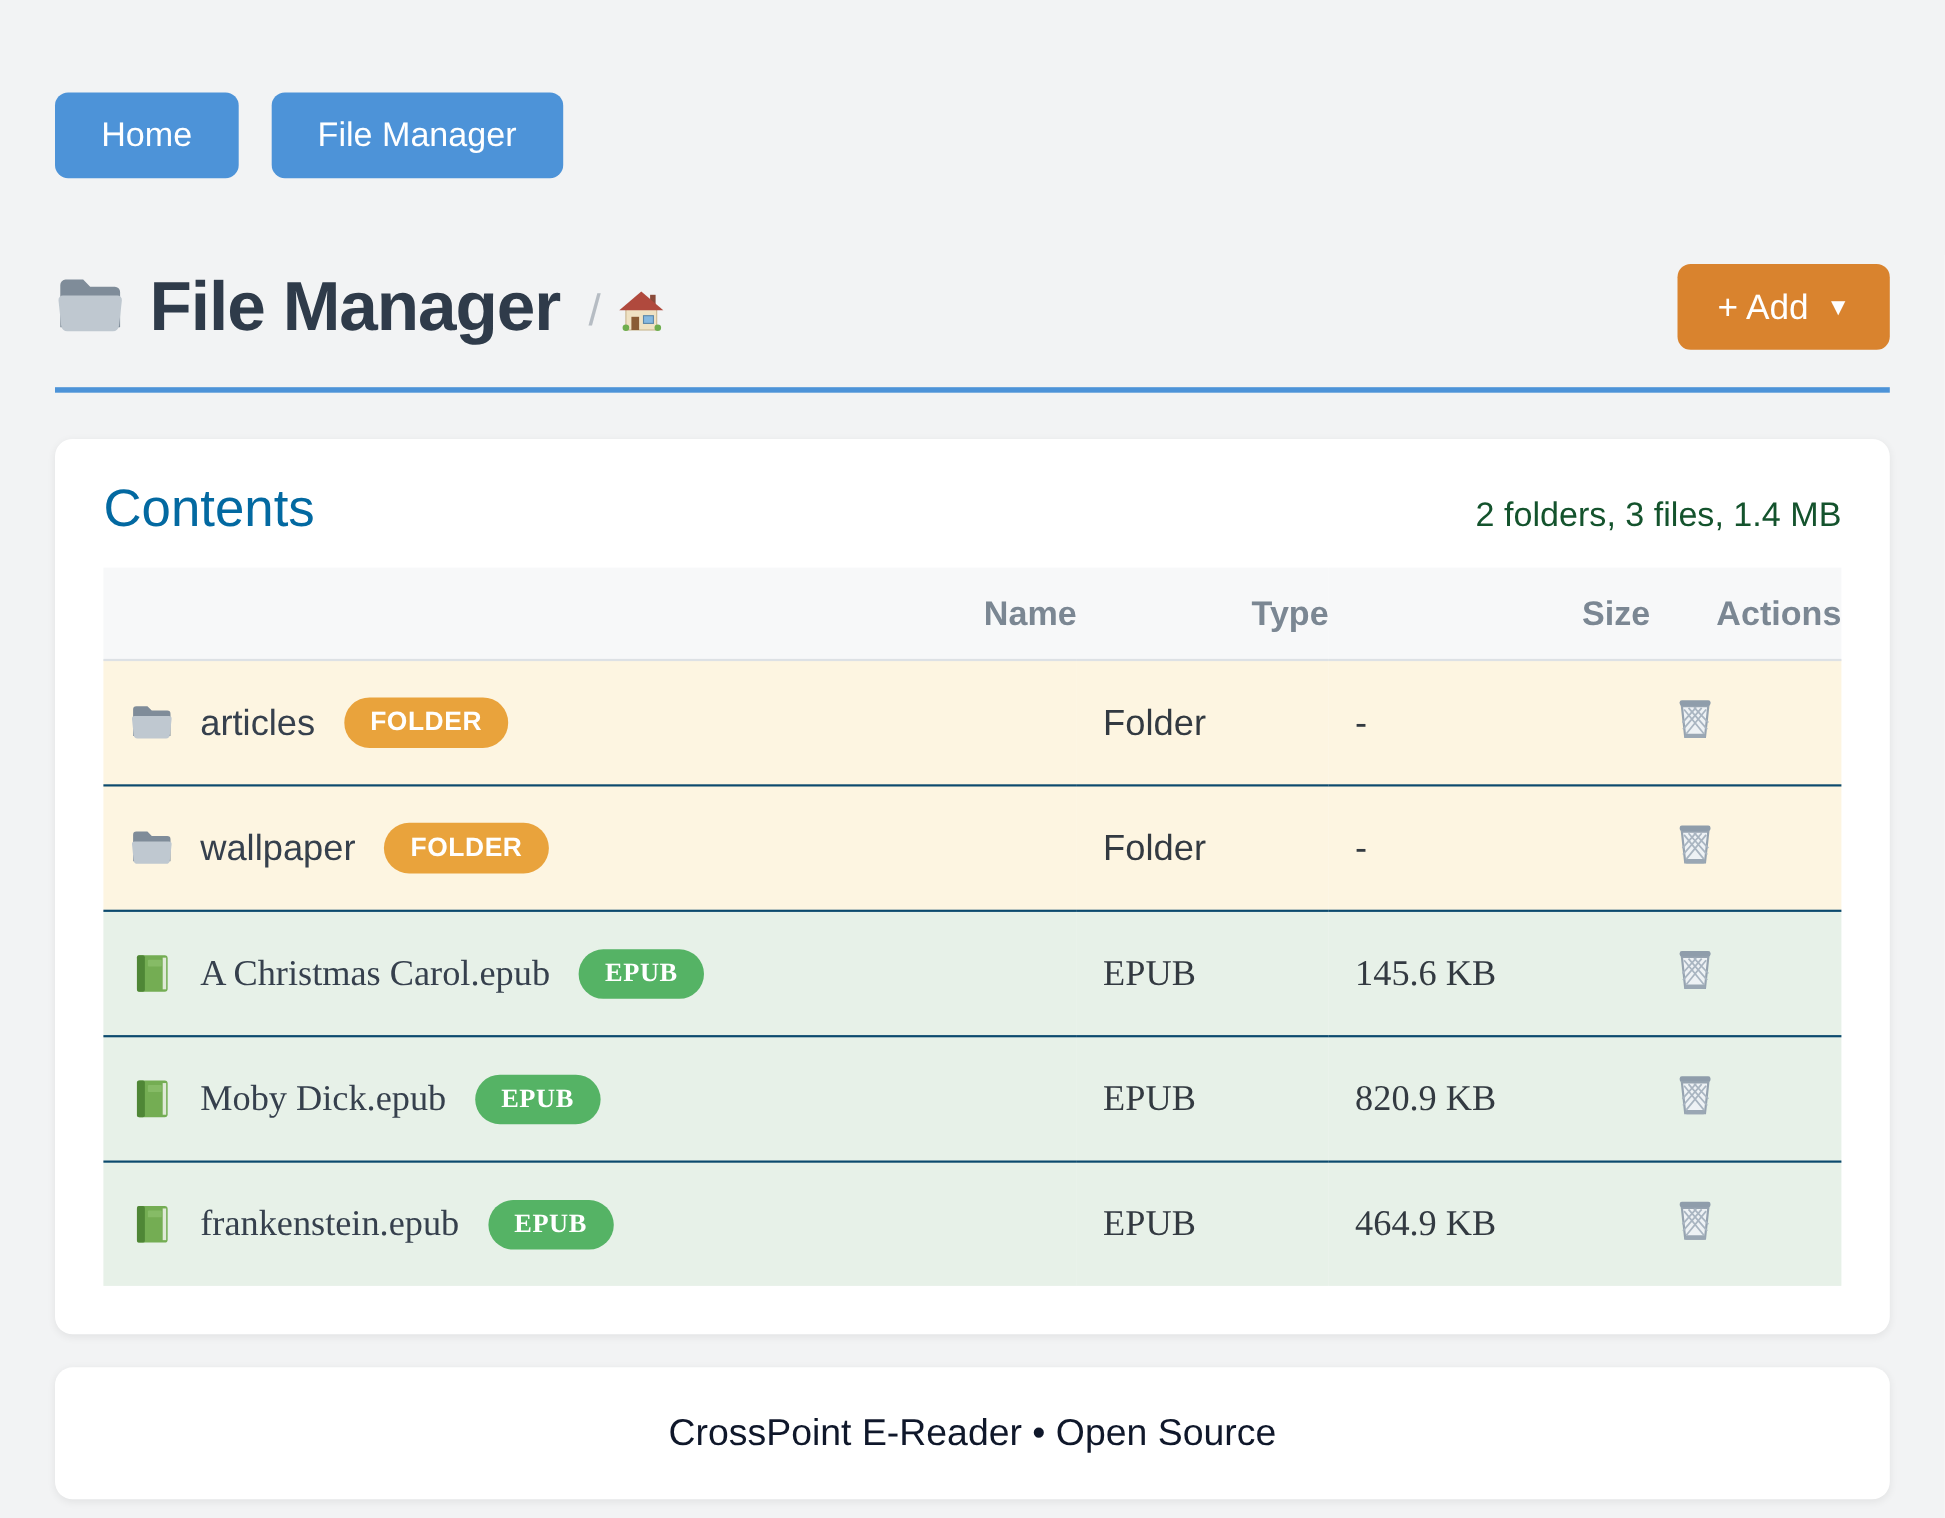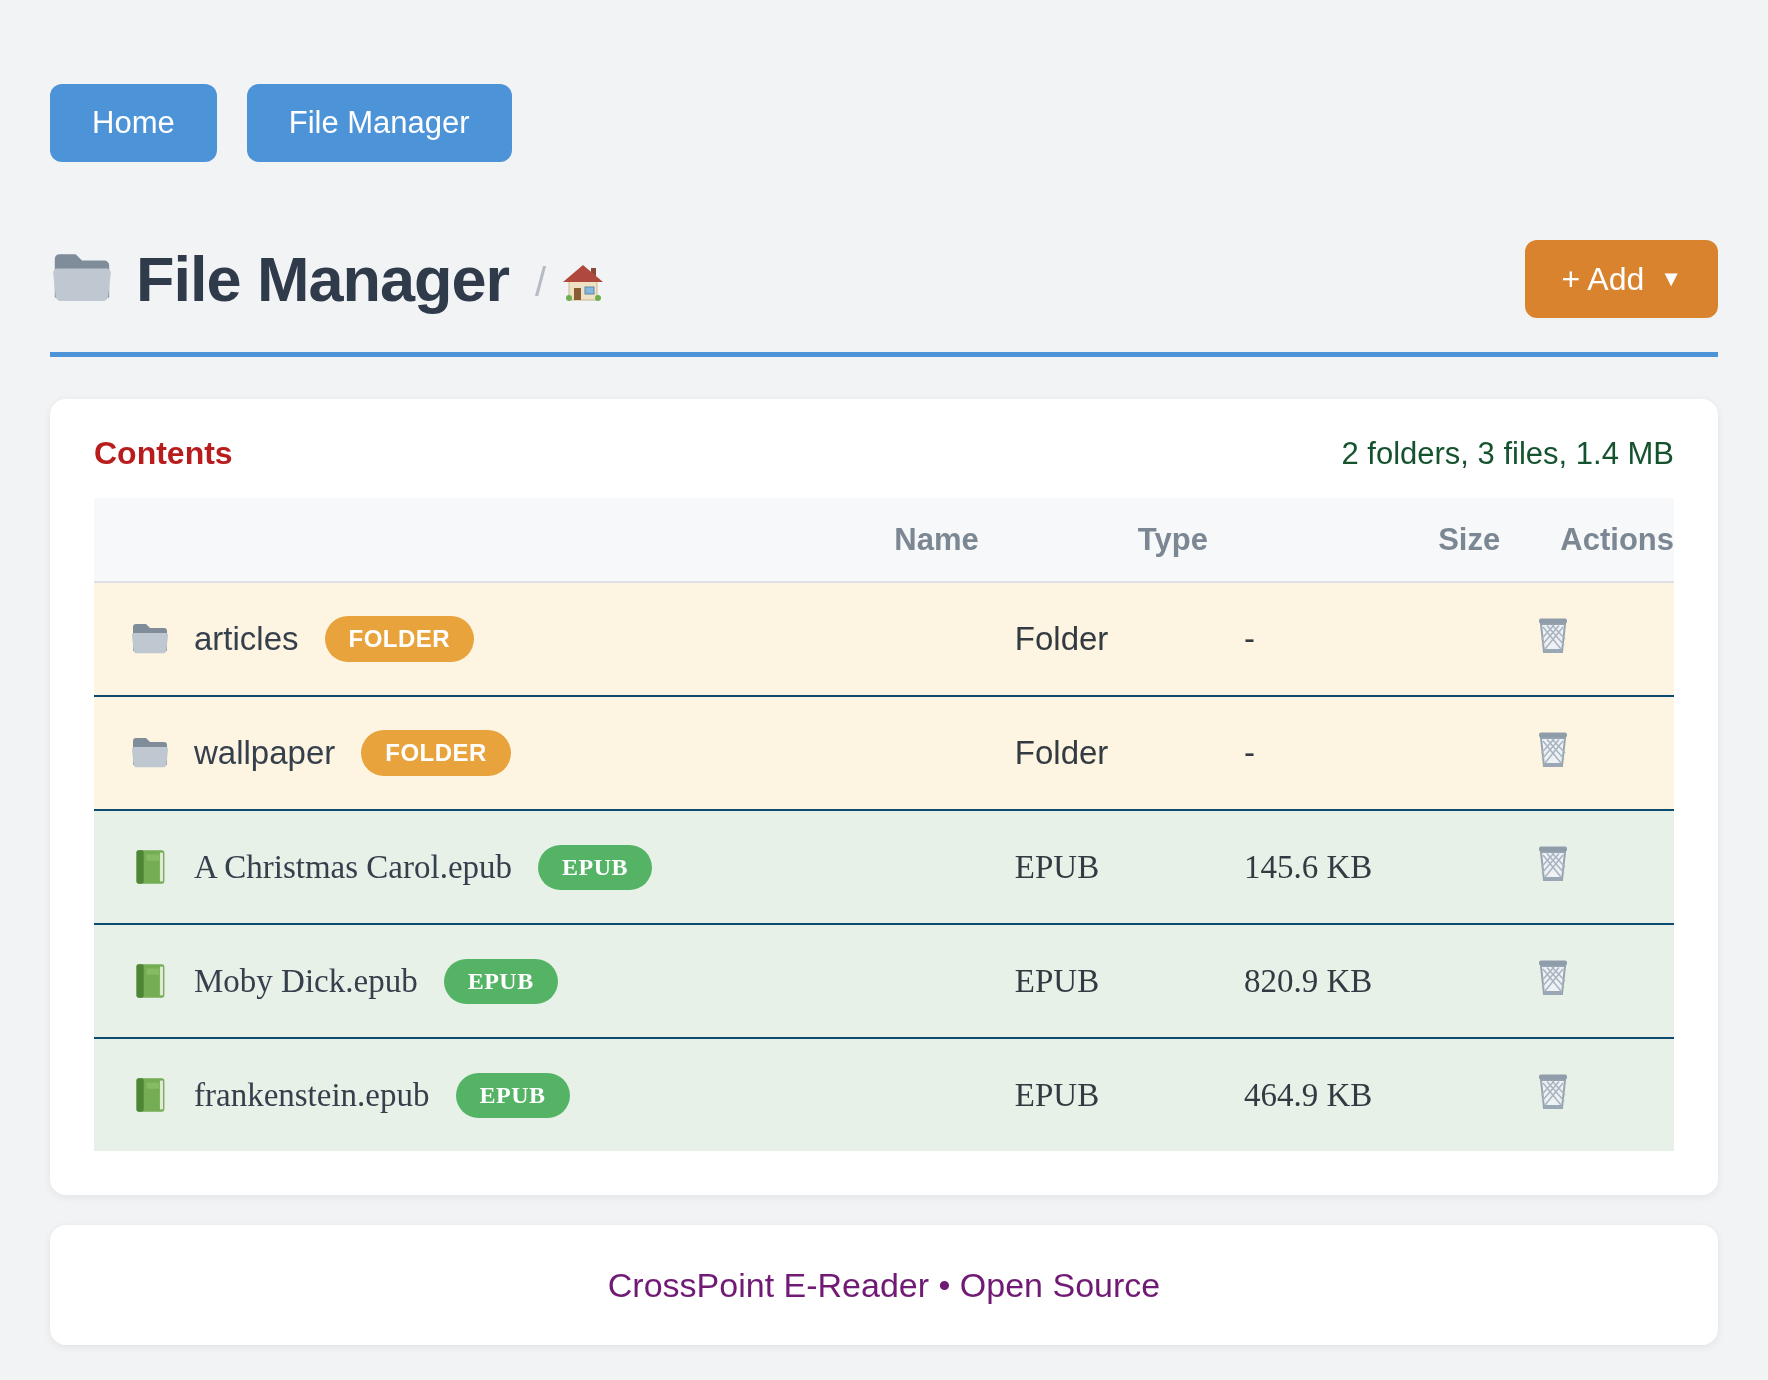--- a/index.html
+++ b/index.html
@@ -59,37 +59,37 @@
   
   .card{
     background:#fff;border-radius:16px;
     box-shadow:0 2px 8px rgba(0,0,0,0.07);
   }
   .contents-card{margin-top:42px;padding:36px 44px 44px 44px;}
   .card-head{
     display:flex;align-items:baseline;justify-content:space-between;
     margin-bottom:26px;
   }
-  .card-title{font-size:32px;font-weight:700;color:#b91c1c;}
+  .card-title{font-size:48px;font-weight:400;color:#0369a1;}
   .card-summary{font-size:31px;color:#14532d;}
 
   
   table.files{width:100%;border-collapse:collapse;font-size:33px;}
   table.files col.c-name{width:56%;}
   table.files col.c-type{width:14.5%;}
   table.files col.c-size{width:18.5%;}
   table.files col.c-actions{width:11%;}
   table.files th{
     background:#f7f8f9;color:#7b8793;
     font-size:31px;font-weight:700;text-align:right;
     height:84px;padding-left:28px;vertical-align:middle;
     border-bottom:2px solid #dde1e5;
   }
   table.files td{
-    height:112px;padding-left:36px;vertical-align:middle;
+    height:112px;padding-left:24px;vertical-align:middle;
   }
   tbody tr+tr td{border-top:2px solid #0c4a6e;}
   tr.row-folder td{background:var(--folder-row-bg);}
   tr.row-epub td{background:var(--epub-row-bg);font-family:Liberation Serif, serif;}
   .cell-name{display:flex;align-items:center;height:112px;}
   .file-icon{display:inline-flex;flex:none;margin-right:24px;}
   .file-icon svg{width:40px;height:36px;}
   .row-name{color:#36404d;cursor:pointer;}
   .badge{
     display:inline-block;margin-left:26px;
@@ -104,21 +104,21 @@
     background:none;border:none;cursor:pointer;padding:0;
     display:inline-flex;align-items:center;
   }
   .trash-btn svg{width:34px;height:38px;}
 
   
   .footer-card{
     margin-top:30px;height:120px;
     display:flex;align-items:center;justify-content:center;
   }
-  .footer-text{font-size:34px;color:#701a75;}
+  .footer-text{font-size:34px;color:#0f172a;}
 </style>
 </head>
 <body>
 
 <div class="container">
 
   <div class="topnav">
     <button class="nav-btn">Home</button>
     <button class="nav-btn">File Manager</button>
   </div>

